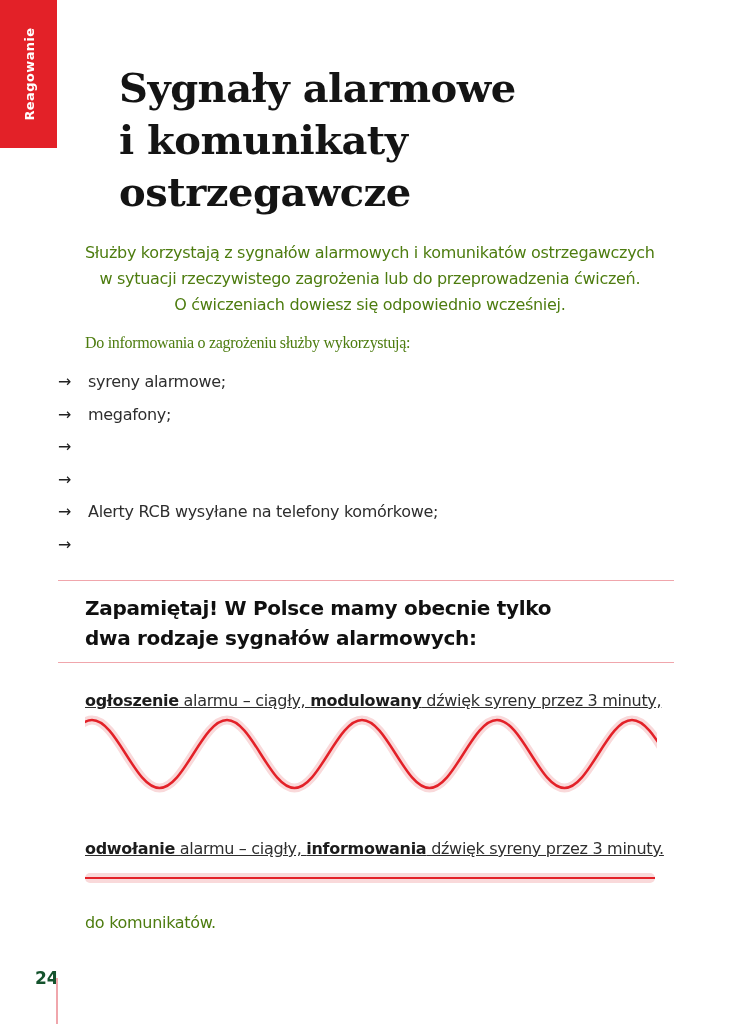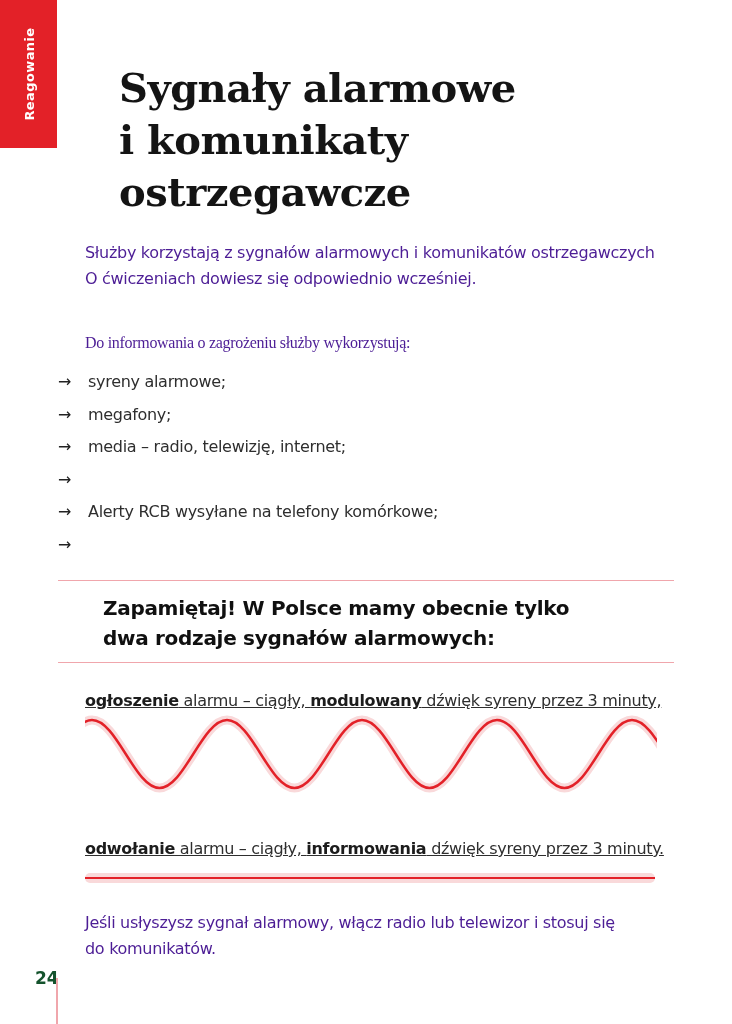--- a/index.html
+++ b/index.html
@@ -8,38 +8,38 @@
   .page { position:relative; width:732px; height:1024px; background:#ffffff; overflow:hidden; margin:0 auto; }
 
   .tab { position:absolute; left:0; top:0; width:57px; height:148px; background:#e32128; }
   .tab-text { position:absolute; left:50%; top:50%; transform:translate(-50%,-50%) rotate(-90deg); white-space:nowrap;
               color:#ffffff; font-size:13px; font-weight:bold; letter-spacing:0.4px; }
 
   .title { position:absolute; left:85px; top:62px; font-family:"DejaVu Serif", serif; font-weight:bold;
            font-size:40px; line-height:52px; color:#141414; letter-spacing:-0.5px; }
   .title div { white-space:nowrap;margin-left:34px; }
 
-  .bodytext { color:#4c1d95; font-size:16px; line-height:26px; letter-spacing:-0.3px; }
+  .bodytext { color:#4d7c0f; font-size:16px; line-height:26px; letter-spacing:-0.3px;text-align:center; }
   .bodytext div { white-space:nowrap; }
 
   .intro { position:absolute; left:85px; top:240px; }
   .list-intro { position:absolute; left:85px; top:330px; white-space:nowrap;font-family:Liberation Serif, serif; }
 
   .channels { position:absolute; left:58px; top:369px; list-style:none; }
   .channels li { position:relative; padding-left:30px; height:26px; line-height:26px; margin-bottom:6.5px;
                  color:#2e2e2e; font-size:16px; letter-spacing:-0.3px; white-space:nowrap; }
   .channels .arrow { position:absolute; left:0; top:0; color:#222222; font-size:16px; }
 
   .rule { position:absolute; left:58px; width:616px; height:0; border-top:1.5px solid #f0a6ac; }
   .rule-top { top:580px; }
   .rule-bottom { top:662px; }
 
   .callout { position:absolute; left:85px; top:593px; font-size:20px; font-weight:bold; line-height:30px;
              color:#101010; letter-spacing:-0.3px; }
-  .callout div { white-space:nowrap;margin-left:18px; }
+  .callout div { white-space:nowrap; }
 
   .signal-line { position:absolute; left:85px; height:26px; line-height:26px; font-size:16px; color:#2e2e2e;
                  letter-spacing:-0.3px; white-space:nowrap;text-decoration:underline; }
   .signal-line b { color:#1c1c1c; }
   .signal-announce { top:688px; }
   .signal-cancel { top:836px; }
 
   .wave { position:absolute; left:85px; top:714px; }
 
   .flat-line { position:absolute; left:85px; top:873px; width:570px; height:10px; background:#f9d9da; border-radius:5px; }
@@ -60,37 +60,37 @@
   </div>
 
   <h1 class="title">
     <div>Sygnały alarmowe</div>
     <div>i komunikaty</div>
     <div>ostrzegawcze</div>
   </h1>
 
   <div class="bodytext intro">
     <div>Służby korzystają z sygnałów alarmowych i komunikatów ostrzegawczych</div>
+    <div>w sytuacji rzeczywistego zagrożenia lub do przeprowadzenia ćwiczeń.</div>
     <div>O ćwiczeniach dowiesz się odpowiednio wcześniej.</div>
   </div>
 
   <div class="bodytext list-intro">Do informowania o zagrożeniu służby wykorzystują:</div>
 
   <ul class="channels">
     <li>
       <span class="arrow">→</span>
       <span>syreny alarmowe;</span>
     </li>
     <li>
       <span class="arrow">→</span>
       <span>megafony;</span>
     </li>
     <li>
       <span class="arrow">→</span>
-      <span>media – radio, telewizję, internet;</span>
     </li>
     <li>
       <span class="arrow">→</span>
     </li>
     <li>
       <span class="arrow">→</span>
       <span>Alerty RCB wysyłane na telefony komórkowe;</span>
     </li>
     <li>
       <span class="arrow">→</span>
@@ -113,20 +113,19 @@
     <path fill="none" stroke="#e32128" stroke-width="2.5" stroke-linecap="round" d="M -128 6 C -103.4 6 -85.1 74 -60.5 74 C -35.9 74 -17.6 6 7 6 C 31.6 6 49.9 74 74.5 74 C 99.1 74 117.4 6 142 6 C 166.6 6 184.9 74 209.5 74 C 234.1 74 252.4 6 277 6 C 301.6 6 319.9 74 344.5 74 C 369.1 74 387.4 6 412 6 C 436.6 6 454.9 74 479.5 74 C 504.1 74 522.4 6 547 6 C 571.6 6 589.9 74 614.5 74"></path>
   </svg>
 
   <div class="signal-line signal-cancel"><b>odwołanie</b><span> alarmu – ciągły, </span><b>informowania</b><span> dźwięk syreny przez 3 minuty.</span></div>
 
   <div class="flat-line">
     <div class="core"></div>
   </div>
 
   <div class="bodytext outro">
-    <div>Jeśli usłyszysz sygnał alarmowy, włącz radio lub telewizor i stosuj się</div>
     <div>do komunikatów.</div>
   </div>
 
   <div class="page-number">24</div>
   <div class="footer-vline"></div>
 
 </div>
 
 </body></html>

